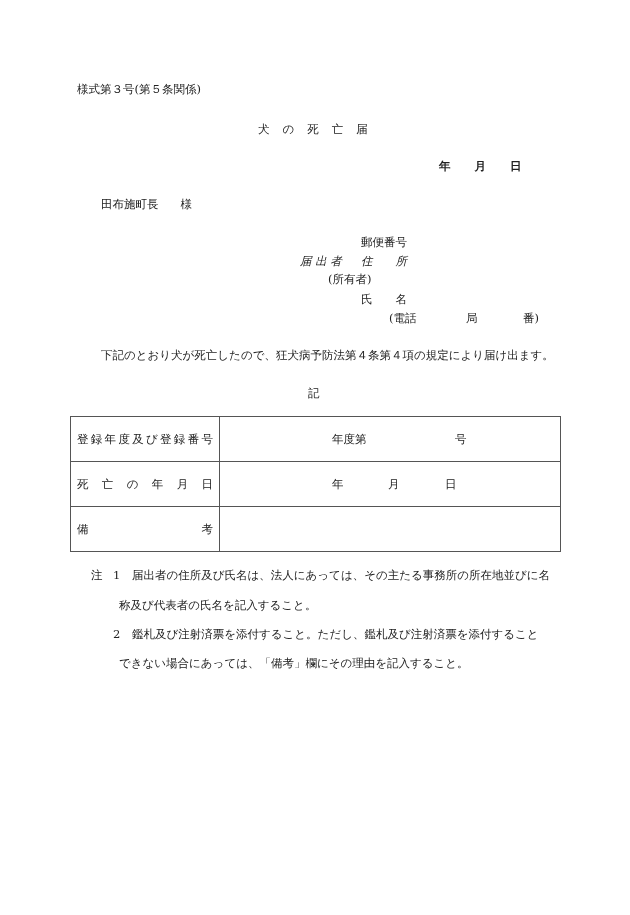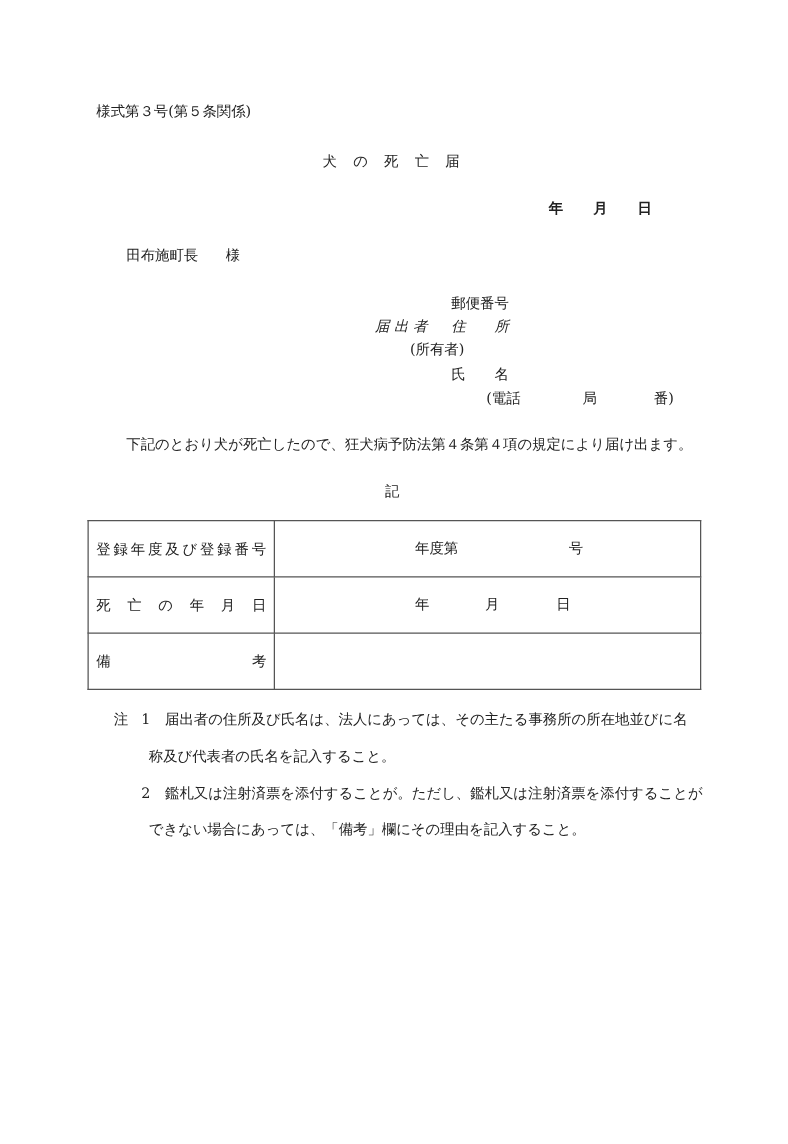--- a/index.html
+++ b/index.html
@@ -149,15 +149,15 @@
   </tr>
 </tbody>
   </table>
 
 <div id="notes">
   <span class="note-line" style="left:0;top:0">注</span>
   <span class="note-line" style="left:22px;top:0">1</span>
   <span class="note-line" style="left:41px;top:0">届出者の住所及び氏名は、法人にあっては、その主たる事務所の所在地並びに名</span>
   <span class="note-line" style="left:28px;top:30px">称及び代表者の氏名を記入すること。</span>
   <span class="note-line" style="left:22px;top:59px">2</span>
-  <span class="note-line" style="left:41px;top:59px">鑑札又は注射済票を添付することが。ただし、鑑札又は注射済票を添付することが</span>
+  <span class="note-line" style="left:41px;top:59px">鑑札及び注射済票を添付すること。ただし、鑑札及び注射済票を添付すること</span>
   <span class="note-line" style="left:28px;top:88px">できない場合にあっては、「備考」欄にその理由を記入すること。</span>
 </div>
 
 </body></html>

